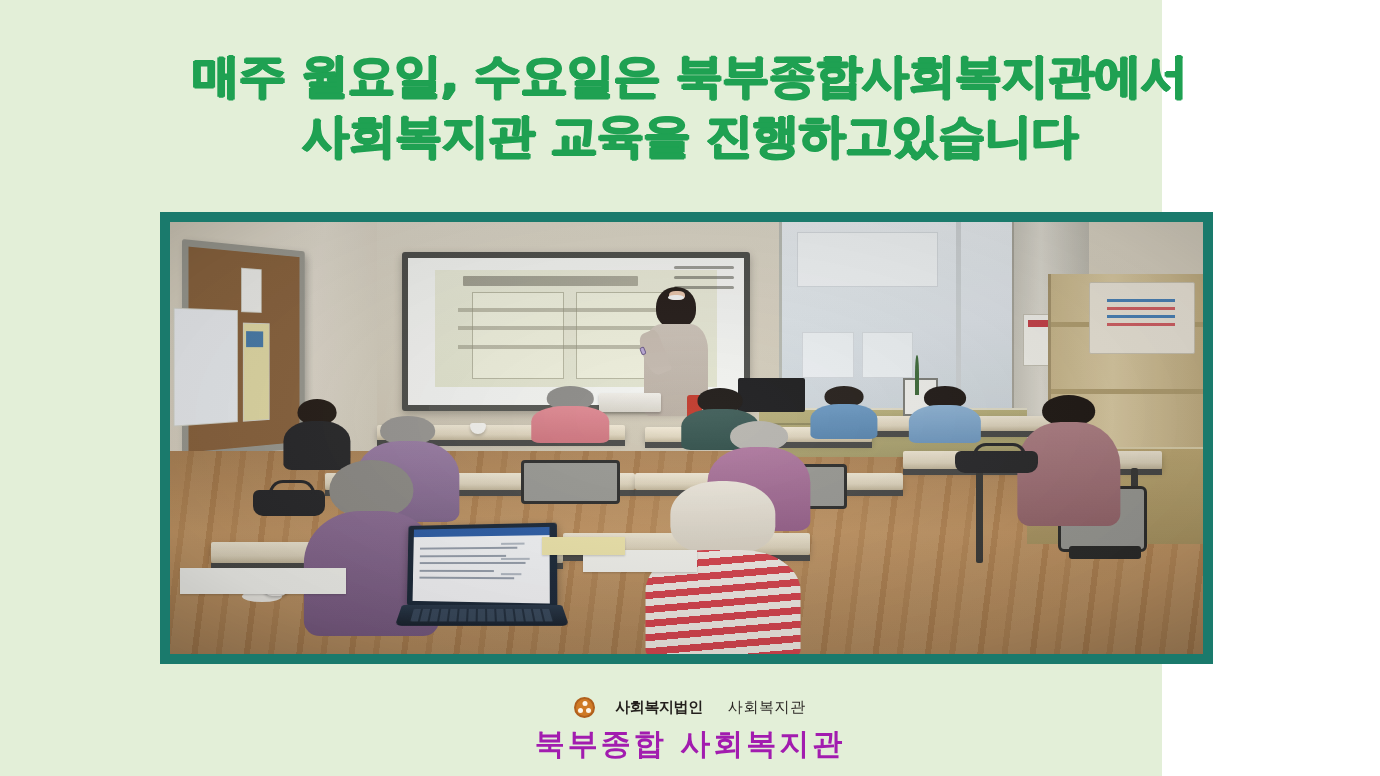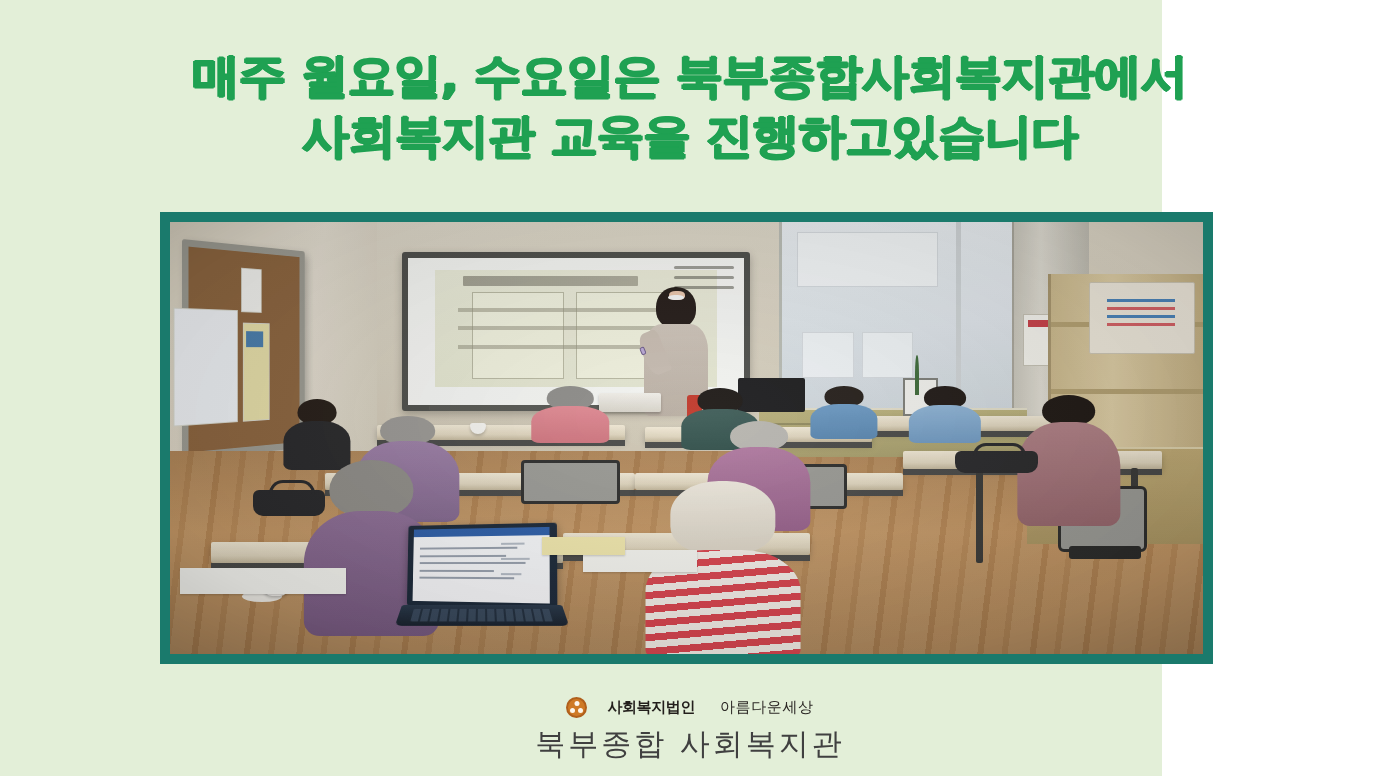--- a/index.html
+++ b/index.html
@@ -411,23 +411,23 @@
   .footer-brand {
     font-family: "DejaVu Serif", "Liberation Serif", serif;
     font-size: 15px;
     color: #2b2724;
     letter-spacing: 0.6px;
     margin-left: 5px;
   }
   .footer-name {
     margin-top: 4px;
     font-family: "DejaVu Sans", "Liberation Sans", sans-serif;
-    font-weight: normal;
+    font-weight: bold;
     font-size: 30px;
-    color: #404040;
+    color: #a21caf;
     letter-spacing: 3px;
   }
 </style>
 </head>
 <body>
 
 <div id="poster">
 
   <div class="title-block">
     <span class="title-line">매주 월요일, 수요일은 북부종합사회복지관에서</span>
@@ -606,18 +606,18 @@
   </div>
 
   <div class="footer">
     <div class="footer-top">
       <span class="org-logo">
         <i class="d1"></i>
           <i class="d2"></i>
           <i class="d3"></i>
       </span>
       <span class="footer-corp">사회복지법인</span>
-      <span class="footer-brand">아름다운세상</span>
+      <span class="footer-brand">사회복지관</span>
     </div>
     <div class="footer-name">북부종합 사회복지관</div>
   </div>
 
 </div>
 
 </body></html>

